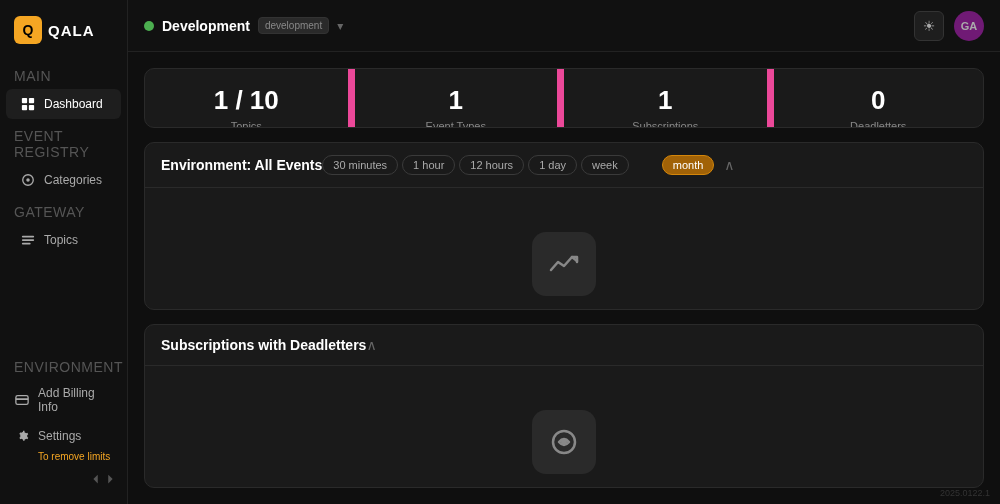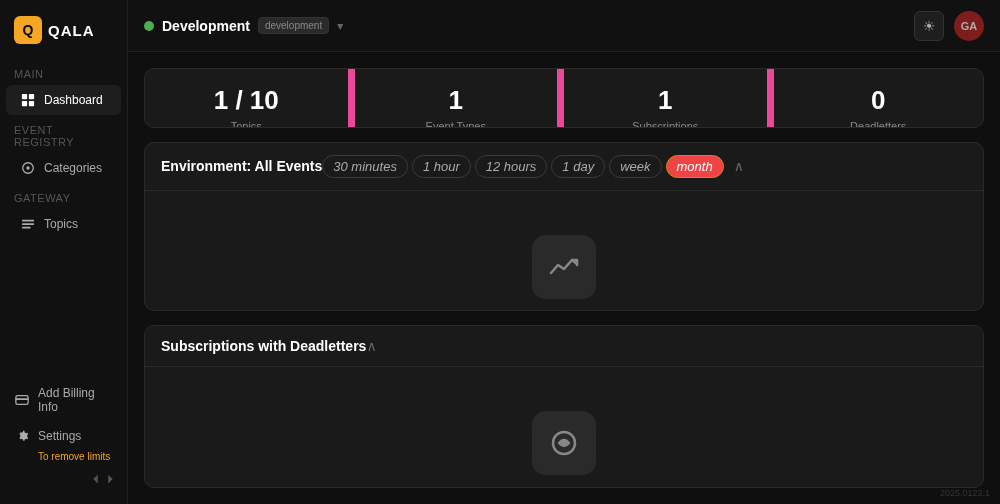--- a/index.html
+++ b/index.html
@@ -43,21 +43,21 @@
       color: #000;
     }
     .logo-text {
       font-size: 15px;
       font-weight: 700;
       color: #fff;
       letter-spacing: 1px;
       text-align: center;
     }
     .sidebar-section-label {
-      font-size: 11px;
+      font-size: 14px;
       color: #555;
       padding: 8px 14px 4px 14px;
       text-transform: uppercase;
       letter-spacing: 0.5px;
     }
     .sidebar-item {
       display: flex;
       align-items: center;
       gap: 8px;
       padding: 7px 14px;
@@ -168,21 +168,21 @@
       align-items: center;
       justify-content: center;
       color: #aaa;
       cursor: pointer;
       font-size: 14px;
     }
     .avatar {
       width: 30px;
       height: 30px;
       border-radius: 50%;
-      background: #7f1d1d;
+      background: #701a75;
       display: flex;
       align-items: center;
       justify-content: center;
       color: #aaa;
       font-size: 11px;
       font-weight: 600;
     }
 
     
     .content {
@@ -250,31 +250,31 @@
 
     
     .time-filters {
       display: flex;
       gap: 4px;
       flex-wrap: wrap;
     }
     .time-btn {
       padding: 3px 10px;
       border-radius: 12px;
-      font-size: 13px;
+      font-size: 11px;
       cursor: pointer;
       border: 1px solid #3a3a3a;
       background: transparent;
       color: #aaa;
-      font-style: italic;
     }
     .time-btn.active {
-      background: #ef4444;
+      background: #a16207;
       border-color: #d4860a;
       color: #fff;
+      margin-left: 29px;
     }
 
     
     .empty-state {
       display: flex;
       flex-direction: column;
       align-items: center;
       justify-content: center;
       padding: 30px 16px;
       gap: 14px;
@@ -347,20 +347,21 @@
       <svg width="14" height="14" viewBox="0 0 16 16" fill="currentColor">
           <rect x="1" y="3" width="14" height="2" rx="1"></rect>
           <rect x="1" y="7" width="14" height="2" rx="1"></rect>
           <rect x="1" y="11" width="10" height="2" rx="1"></rect>
         </svg>
     </span>
     <span>Topics</span>
   </div>
 
   <div class="sidebar-bottom">
+    <div class="sidebar-section-label">Environment</div>
     <div class="sidebar-bottom-item">
       <span class="sidebar-item-icon">
         <svg width="14" height="14" viewBox="0 0 16 16" fill="currentColor">
             <rect x="1" y="3" width="14" height="10" rx="2" stroke="currentColor" stroke-width="1.5" fill="none"></rect>
             <rect x="1" y="6" width="14" height="2"></rect>
           </svg>
       </span>
       <span>Add Billing Info</span>
     </div>
     <div class="sidebar-bottom-item">

